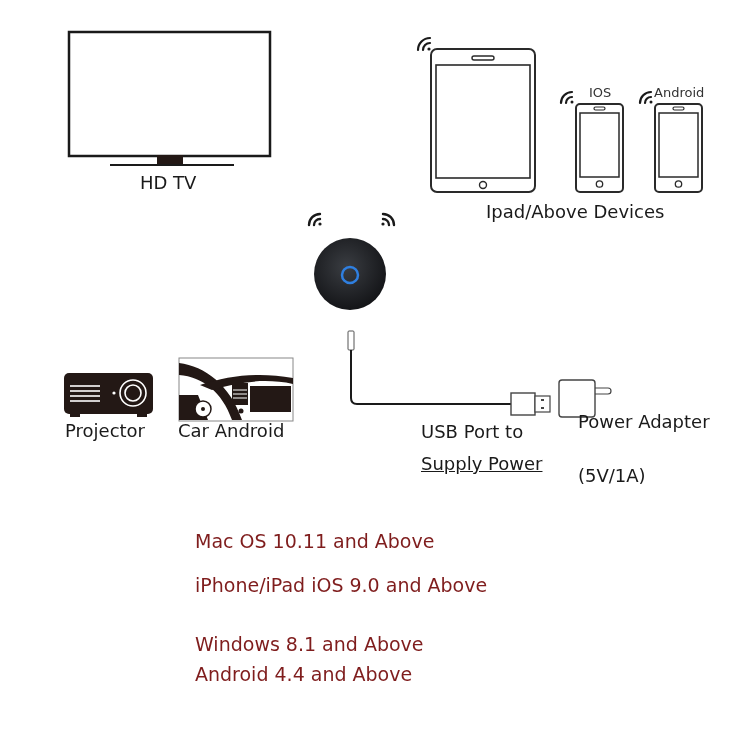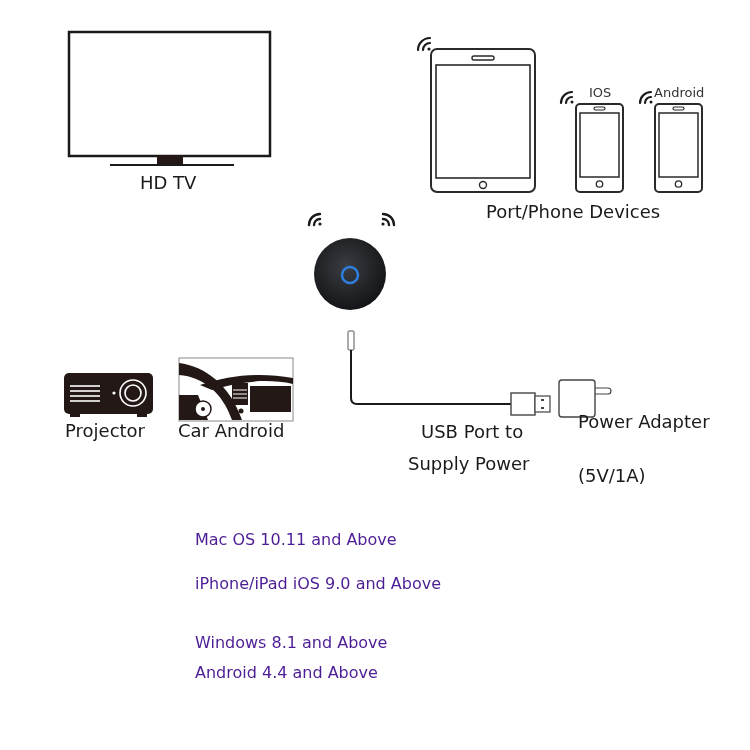--- a/index.html
+++ b/index.html
@@ -1,20 +1,20 @@
 <!DOCTYPE html>
 <html><head>
 <meta charset="utf-8">
 <style>
   html, body { margin:0; padding:0; background:#ffffff; }
   body { width:750px; height:750px; position:relative; overflow:hidden;
          font-family:"DejaVu Sans", sans-serif; color:#1a1a1a; }
   .lbl { position:absolute; font-size:18px; white-space:nowrap; color:#1a1a1a; }
   .small { font-size:13px; color:#333; }
-  .req { position:absolute; left:195px; font-size:16px; white-space:nowrap; color:#4c1d95; }
+  .req { position:absolute; left:195px; font-size:19px; white-space:nowrap; color:#7f1d1d; }
   svg { position:absolute; overflow:visible; }
 </style>
 </head>
 <body>
 
 <svg style="left:0;top:0" width="750" height="750">
   <rect x="69" y="32" width="201" height="124" fill="#fff" stroke="#1a1a1a" stroke-width="2.5"></rect>
   <rect x="157" y="155" width="26" height="10" fill="#231815"></rect>
   <line x1="110" y1="165" x2="234" y2="165" stroke="#1a1a1a" stroke-width="2"></line>
 </svg>
@@ -52,21 +52,21 @@
   <rect x="655" y="104" width="47" height="88" rx="4" fill="#fff" stroke="#2a2a2a" stroke-width="2"></rect>
   <rect x="659" y="113" width="39" height="64" fill="none" stroke="#2a2a2a" stroke-width="1.5"></rect>
   <rect x="673" y="107" width="11" height="3" rx="1.5" fill="none" stroke="#2a2a2a" stroke-width="1.2"></rect>
   <circle cx="678.5" cy="184" r="3.2" fill="none" stroke="#2a2a2a" stroke-width="1.3"></circle>
   <g fill="none" stroke="#1a1a1a" stroke-width="2.2" stroke-linecap="round">
     <path d="M640 103 a11 11 0 0 1 11 -11"></path>
     <path d="M645 103 a6 6 0 0 1 6 -6"></path>
   </g>
   <circle cx="651" cy="102" r="1.5" fill="#1a1a1a"></circle>
 </svg>
-<div class="lbl" style="left:486px;top:201px;">Port/Phone Devices</div>
+<div class="lbl" style="left:486px;top:201px;">Ipad/Above Devices</div>
 
 <svg style="left:0;top:0" width="750" height="750">
   <defs>
     <radialGradient id="dg" cx="45%" cy="40%" r="60%">
       <stop offset="0" stop-color="#3a3d42"></stop>
       <stop offset="1" stop-color="#141518"></stop>
     </radialGradient>
   </defs>
   <ellipse cx="350" cy="274" rx="36" ry="36" fill="url(#dg)"></ellipse>
   <circle cx="350" cy="275" r="8" fill="none" stroke="#2f7fe0" stroke-width="2.5"></circle>
@@ -120,20 +120,20 @@
   <rect x="511" y="393" width="24" height="22" fill="#fff" stroke="#444" stroke-width="1.4"></rect>
   <rect x="535" y="396" width="15" height="16" fill="#fff" stroke="#444" stroke-width="1.2"></rect>
   <rect x="541" y="399" width="3" height="2" fill="#444"></rect>
   <rect x="541" y="407" width="3" height="2" fill="#444"></rect>
 </svg>
 <svg style="left:0;top:0" width="750" height="750">
   <rect x="559" y="380" width="36" height="37" rx="3" fill="#fff" stroke="#444" stroke-width="1.4"></rect>
   <path d="M595 388 L608 388 Q611 388 611 391 Q611 394 608 394 L595 394" fill="none" stroke="#444" stroke-width="1.2"></path>
 </svg>
 <div class="lbl" style="left:421px;top:421px;">USB Port to</div>
-<div class="lbl" style="left:408px;top:453px;">Supply Power</div>
+<div class="lbl" style="left:421px;top:453px;text-decoration:underline;">Supply Power</div>
 <div class="lbl" style="left:578px;top:411px;">Power Adapter</div>
 <div class="lbl" style="left:578px;top:453px;margin-top:12px;">(5V/1A)</div>
 
 <div class="req" style="top:530px;">Mac OS 10.11 and Above</div>
 <div class="req" style="top:574px;">iPhone/iPad iOS 9.0 and Above</div>
 <div class="req" style="top:633px;">Windows 8.1 and Above</div>
 <div class="req" style="top:663px;">Android 4.4 and Above</div>
 
 </body></html>

